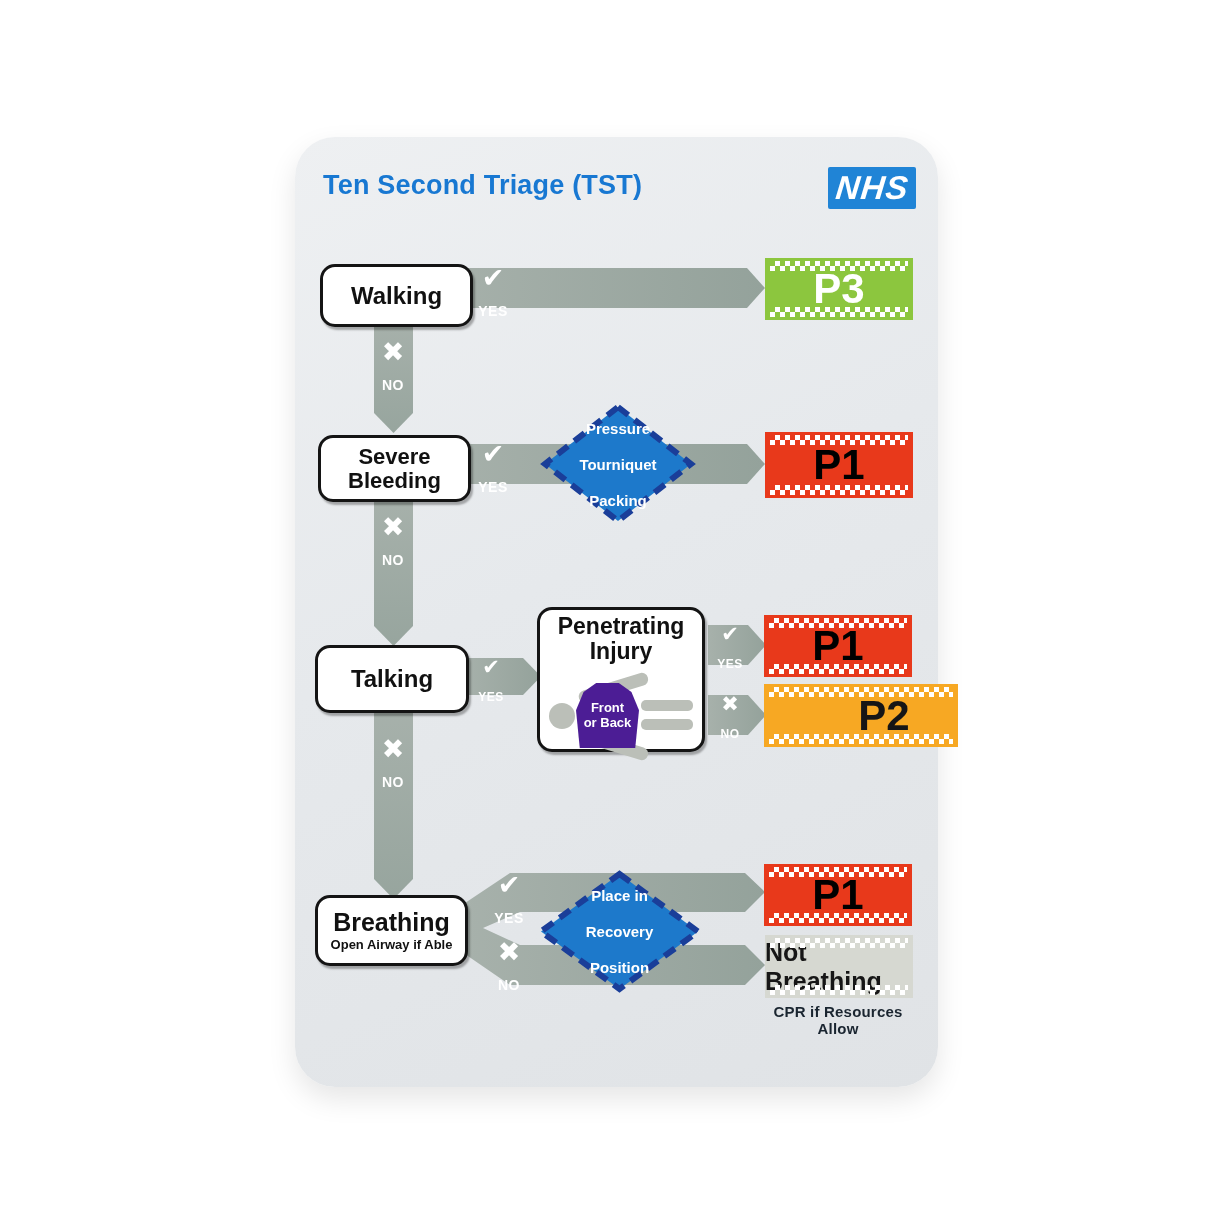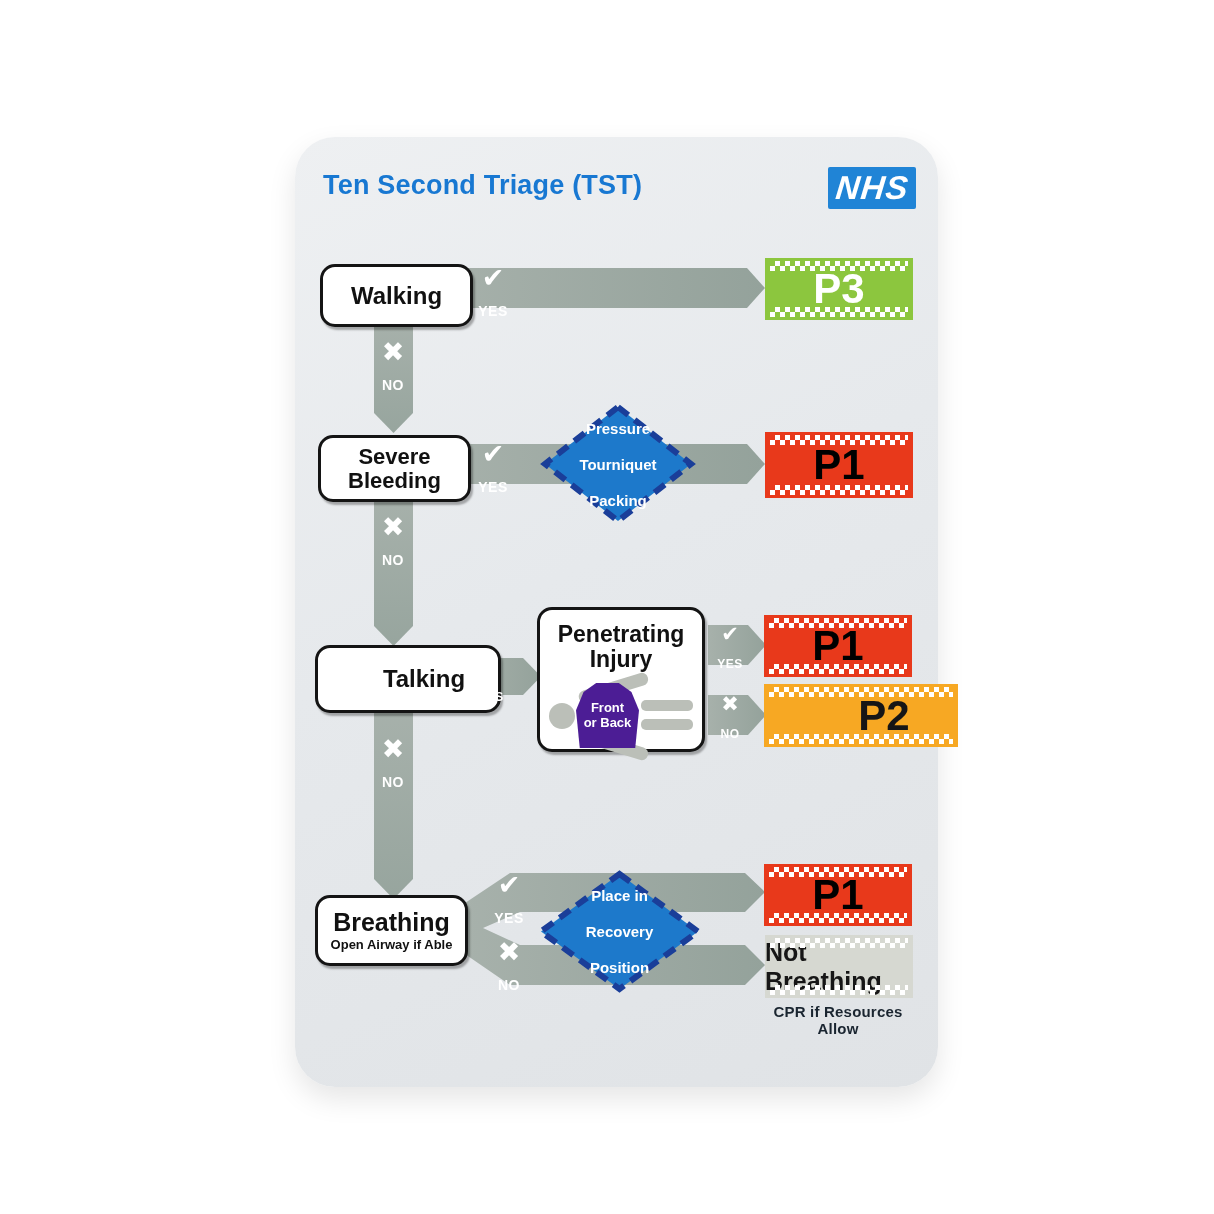--- a/index.html
+++ b/index.html
@@ -142,25 +142,25 @@
   <div class="mark" style="left:72px;top:378px;width:52px;">
     <span class="g">✖</span>
     <span class="t">NO</span>
   </div>
 
   <div class="harrow" style="left:168px;top:521px;width:78px;height:37px;"></div>
   <div class="mark small" style="left:172px;top:521px;width:48px;">
     <span class="g">✔</span>
     <span class="t">YES</span>
   </div>
-  <div class="node" style="left:20px;top:508px;width:148px;height:62px;font-size:24px;padding-left:32px;">
+  <div class="node" style="left:20px;top:508px;width:148px;height:62px;font-size:24px;">
     <span>Talking</span>
   </div>
 
-  <div class="node" style="left:242px;top:470px;width:168px;height:145px;font-size:23px;justify-content:flex-start;padding-top:12px;box-sizing:border-box;">
+  <div class="node" style="left:242px;top:470px;width:168px;height:145px;font-size:23px;justify-content:flex-start;padding-top:4px;box-sizing:border-box;">
     <span>Penetrating</span>
     <span>Injury</span>
     <div class="fig">
       <div class="head"></div>
       <div class="arm-up"></div>
       <div class="arm-down"></div>
       <div class="leg1"></div>
       <div class="leg2"></div>
       <div class="torso">
         <span>Front</span>

